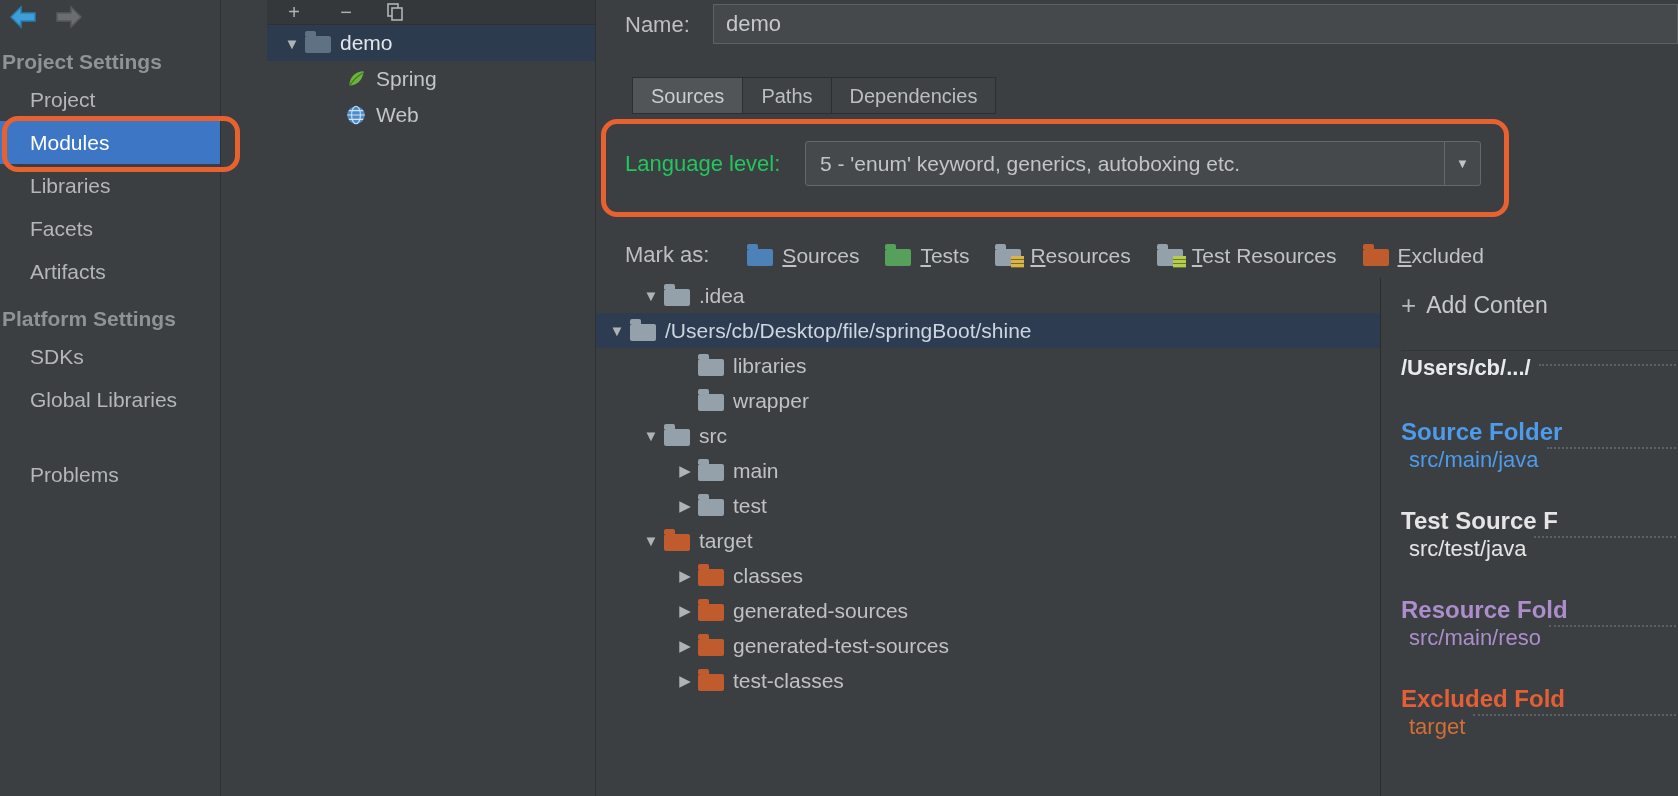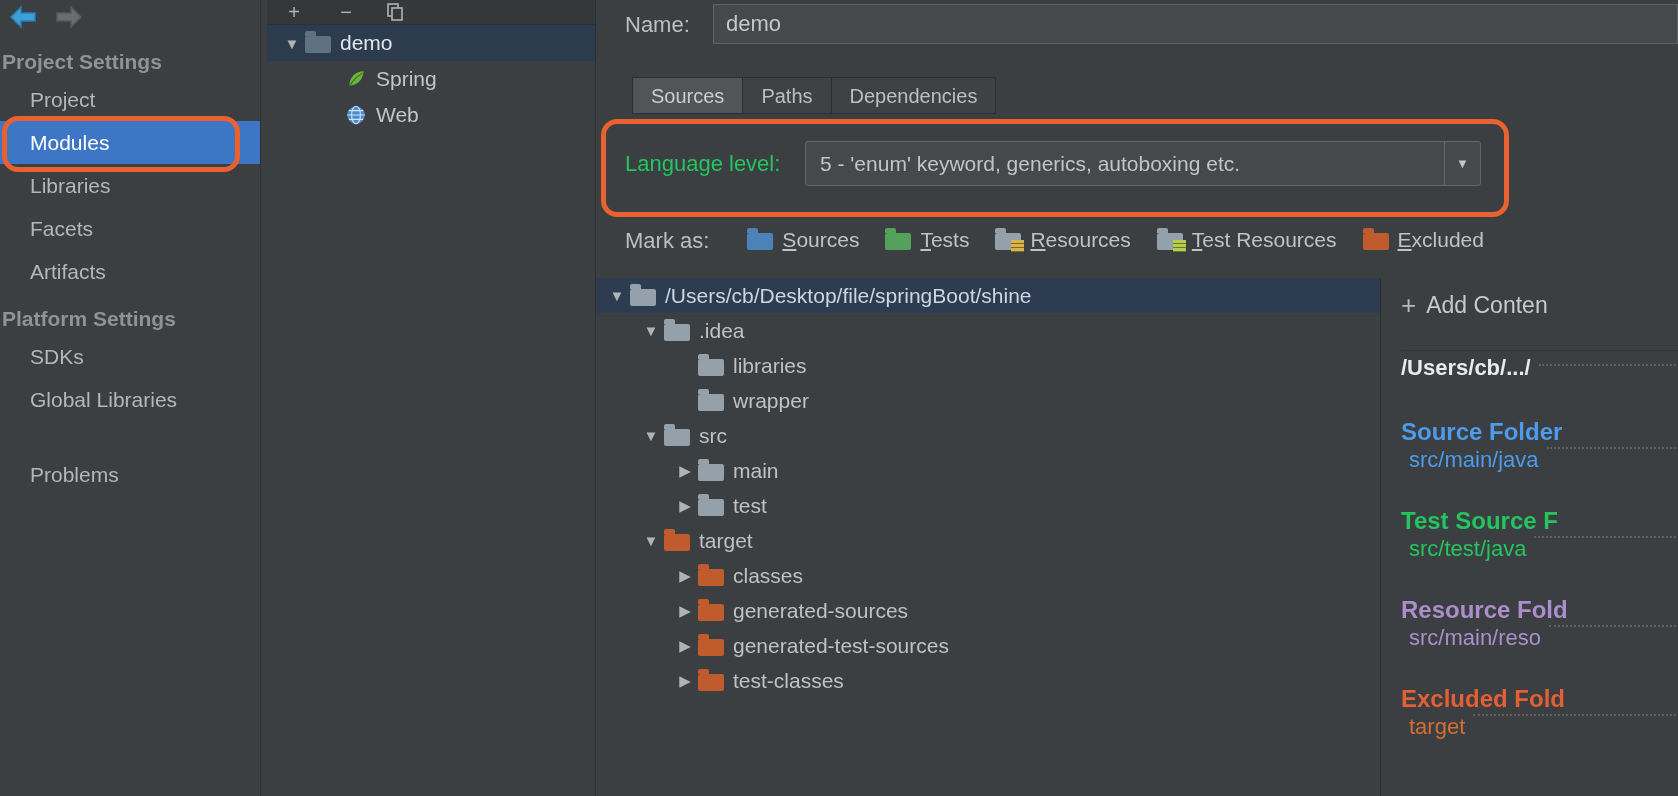--- a/index.html
+++ b/index.html
@@ -5,21 +5,21 @@
   *{margin:0;padding:0;box-sizing:border-box}
   html,body{width:1678px;height:796px;overflow:hidden}
   body{
     background:#3c3f41;
     font-family:"Liberation Sans","DejaVu Sans",sans-serif;
     color:#bbbdbf;
     position:relative;
   }
 
   
-  .sidebar{position:absolute;left:0;top:0;width:261px;height:796px;background:#3c3f41;border-right:1px solid #2e3133}
+  .sidebar{position:absolute;left:0;top:0;width:221px;height:796px;background:#3c3f41;border-right:1px solid #2e3133}
   .nav-arrows{display:flex;gap:16px;padding:4px 0 0 8px;height:36px;align-items:flex-start}
   .nav-btn{width:30px;height:26px;display:flex;align-items:center;justify-content:center}
   .section-header{font-weight:bold;color:#909395;font-size:21px;height:42px;line-height:52px;padding-left:2px;white-space:nowrap}
   .side-item{height:43px;line-height:43px;padding-left:30px;font-size:21px;color:#b4b6b8;white-space:nowrap;cursor:default}
   .side-item.selected{background:#3e76c6;color:#ffffff}
   .side-item.spaced{margin-top:32px}
 
   
   .module-panel{position:absolute;left:267px;top:0;width:329px;height:796px;background:#3c3f41;border-right:1px solid #2e3133}
   .mp-toolbar{height:25px;background:#35383a;border-bottom:1px solid #2e3133;display:flex;align-items:center;gap:30px;padding-left:16px}
@@ -56,21 +56,21 @@
   .tabs{position:absolute;left:36px;top:77px;display:flex}
   .tab{height:37px;line-height:37px;padding:0 18px;font-size:20px;border:1px solid #2c2e30;border-left:none;background:#3f4244;color:#bcbec0;cursor:default}
   .tab:first-child{border-left:1px solid #2c2e30}
   .tab.selected{background:#515557;color:#cbcdcf}
 
   .lang-label{position:absolute;left:29px;top:151px;font-size:22px;color:#22c55e}
   .combo{position:absolute;left:209px;top:141px;width:676px;height:45px;background:#45494b;border:1px solid #646868;border-radius:3px;display:flex;align-items:center;font-size:21px;color:#c2c4c6}
   .combo .val{flex:1;padding-left:14px;white-space:nowrap;overflow:hidden}
   .combo .arrow{width:36px;height:100%;border-left:1px solid #646868;display:flex;align-items:center;justify-content:center;font-size:13px;color:#c2c4c6}
 
-  .markas{position:absolute;left:29px;top:228px;height:40px;display:flex;align-items:flex-start;white-space:nowrap}
+  .markas{position:absolute;left:29px;top:228px;height:40px;display:flex;align-items:flex-end;white-space:nowrap}
   .markas .ma-label{font-size:22px;color:#bdbfc1;margin-right:38px}
   .ma-opt{display:flex;align-items:center;margin-right:26px;font-size:21px;color:#c0c2c4;cursor:default}
   .ma-opt .mn{text-decoration:underline}
 
   
   .file-area{position:absolute;left:0;top:278px;width:784px;bottom:0;overflow:hidden}
   .trow{height:35px;display:flex;align-items:center;font-size:21px;color:#bfc1c3;white-space:nowrap;cursor:default}
   .trow.selected{background:#2d3c51;color:#ccd6e0}
   .trow.d0{padding-left:8px}
   .trow.d1{padding-left:42px}
@@ -79,21 +79,21 @@
   
   .right-panel{position:absolute;left:784px;right:0;top:278px;bottom:0;border-left:1px solid #2a2c2e;background:#3c3f41;padding:10px 0 0 20px;overflow:hidden;white-space:nowrap}
   .rp-row{display:flex;align-items:center}
   .add-content{height:34px;font-size:23px;color:#c7c9cb;cursor:default}
   .add-content .plus{font-size:26px;margin-right:10px;color:#b7b9bb}
   .path-header{margin-top:28px;height:34px;font-size:22px;font-weight:bold;color:#e8eaec;border-top:1px solid #333638}
   .dots{flex:1;border-bottom:2px dotted #5d6163;margin:0 2px 6px 8px;min-width:14px}
   .grp-title{margin-top:34px;font-size:24px;font-weight:bold}
   .grp-link{margin-top:1px;padding-left:8px;font-size:22px;display:flex;align-items:flex-start;cursor:pointer}
   .c-src{color:#4d9bea}
-  .c-test{color:#22c55e}
+  .c-test{color:#e5e5e5}
   .c-res{color:#ab8ecb}
   .c-exc{color:#e45f35}
   .c-exc-link{color:#d26e36}
 
   
   .annot{position:absolute;border:5px solid #e8612f;border-radius:16px;z-index:50;pointer-events:none;background:transparent}
 
   svg{display:block}
 </style>
 </head>
@@ -202,29 +202,29 @@
       <span class="fi fi-testresource"></span>
       <span><span class="mn">T</span><span>est Resources</span></span>
     </span>
     <span class="ma-opt">
       <span class="fi fi-excluded"></span>
       <span><span class="mn">E</span><span>xcluded</span></span>
     </span>
   </div>
 
   <div class="file-area">
+    <div class="trow d1">
+      <span class="tri down"></span>
+      <span class="fi fi-normal"></span>
+      <span>.idea</span>
+    </div>
     <div class="trow d0 selected">
       <span class="tri down"></span>
       <span class="fi fi-normal"></span>
       <span>/Users/cb/Desktop/file/springBoot/shine</span>
-    </div>
-    <div class="trow d1">
-      <span class="tri down"></span>
-      <span class="fi fi-normal"></span>
-      <span>.idea</span>
     </div>
     <div class="trow d2">
       <span class="tri none"></span>
       <span class="fi fi-normal"></span>
       <span>libraries</span>
     </div>
     <div class="trow d2">
       <span class="tri none"></span>
       <span class="fi fi-normal"></span>
       <span>wrapper</span>

